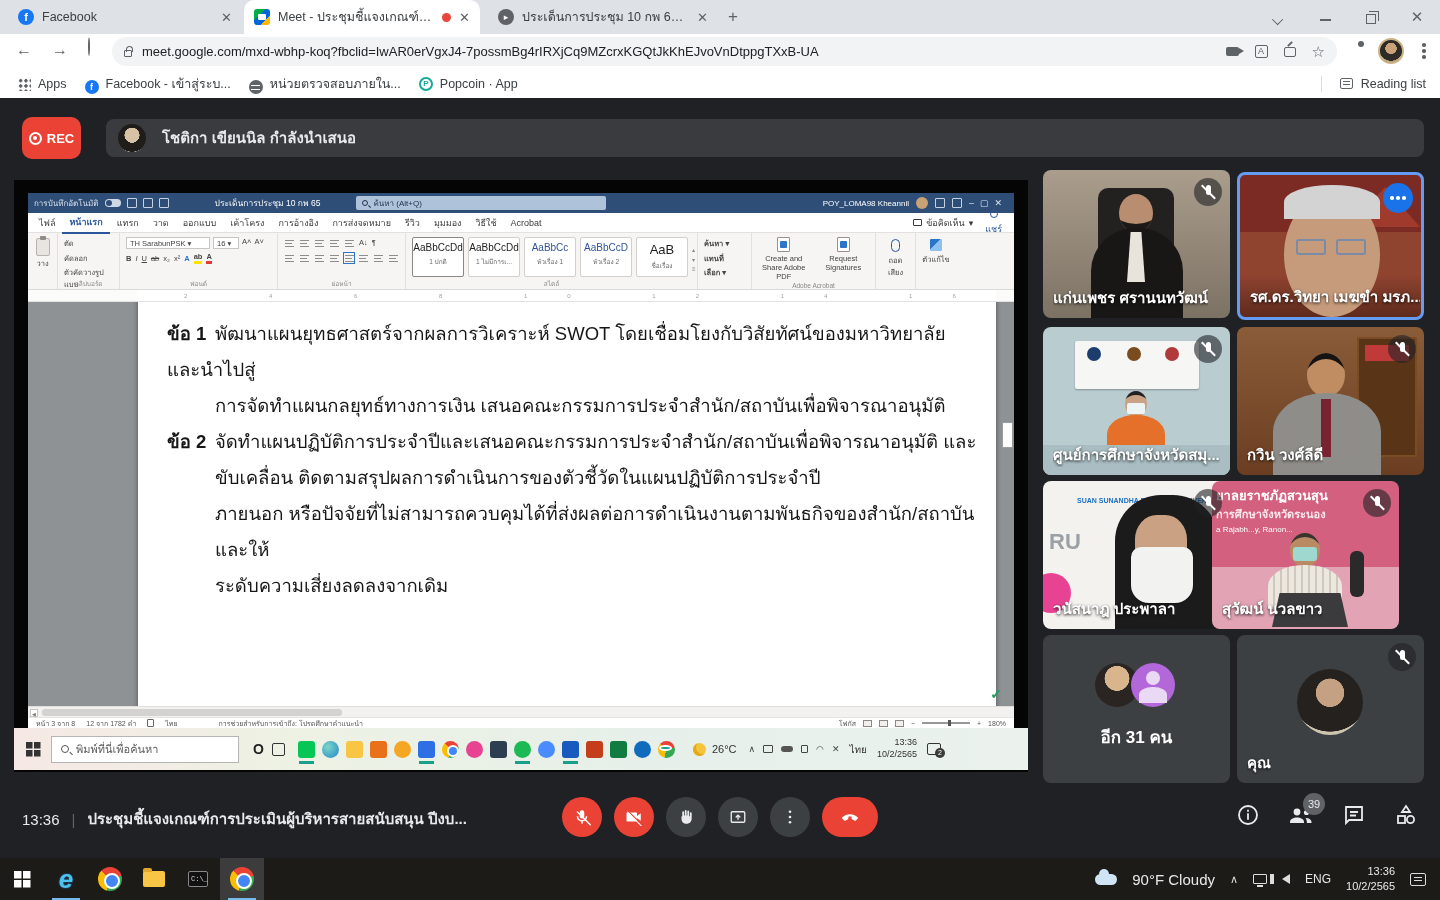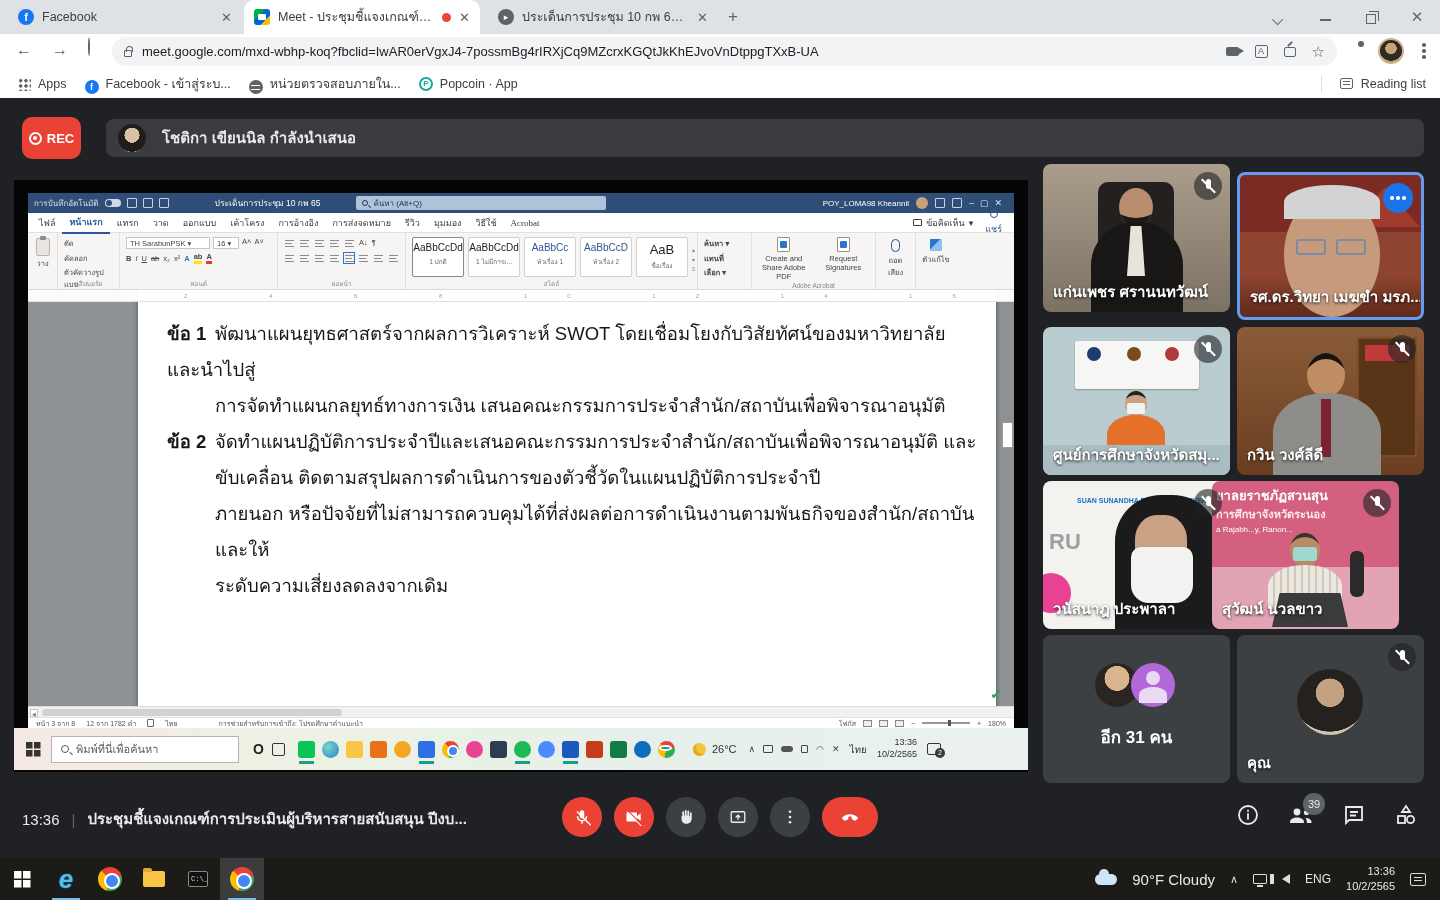--- a/index.html
+++ b/index.html
@@ -83,21 +83,21 @@
   #w-docname { margin-left:40px; font-size:8.5px; color:#fff; white-space:nowrap; }
   #w-search { margin-left:30px; width:250px; height:14px; background:#aec2da; border-radius:2px; color:#22344f;
     display:flex; align-items:center; gap:5px; padding:0 6px; font-size:8px; }
   .mini-lens { width:6px; height:6px; border:1.2px solid #22344f; border-radius:50%; position:relative; }
   .mini-lens::after { content:""; position:absolute; left:5px; top:5px; width:3px; height:1.2px; background:#22344f; transform:rotate(45deg); }
   #w-account { margin-left:auto; display:flex; align-items:center; gap:7px; color:#fff; font-size:8px; }
   .w-avatar { width:12px; height:12px; border-radius:50%; background:#c8a175; }
   .w-win { color:#d9e2ee; font-size:9px; letter-spacing:6px; }
 
   #w-tabs { height:20px; background:#fff; border-bottom:1px solid #e3e1df; display:flex; align-items:center; font-size:9px; color:#3b3a39; padding:0 4px; }
-  .w-tab { padding:3px 7px; white-space:nowrap;font-family:Liberation Serif, serif; }
+  .w-tab { padding:3px 7px; white-space:nowrap; }
   .w-tab.active { color:#2b579a; font-weight:bold; border-bottom:2px solid #2b579a; }
   #w-tab-actions { margin-left:auto; display:flex; gap:12px; align-items:center; padding-right:8px; color:#3b3a39; }
   .cmt-ic { width:9px; height:7px; border:1.2px solid #3b3a39; border-radius:1px; }
   .shr-ic { width:8px; height:8px; border:1.2px solid #2b579a; border-radius:50%; }
 
   #w-ribbon { height:57px; background:#f6f5f3; border-bottom:1px solid #dcdad8; display:flex; font-size:7.5px; color:#444; }
   .rgroup { border-right:1px solid #e2e0de; padding:4px 6px 9px 6px; position:relative; flex:none; }
   .glabel { position:absolute; bottom:0; left:0; right:0; text-align:center; font-size:6.5px; color:#8a8886; }
   .paste-ic { width:14px; height:18px; background:#e8e4e0; border:1px solid #b7b3af; border-radius:2px; margin:1px auto; position:relative; }
   .paste-ic::before { content:""; position:absolute; left:3px; top:-3px; width:6px; height:4px; background:#8f8b87; border-radius:1px; }
@@ -560,21 +560,21 @@
       <span class="s-clock">
         <div>13:36</div>
         <div>10/2/2565</div>
       </span>
       <span class="s-notif">
         <span class="badge2">2</span>
       </span>
     </div>
   </div>
 
-  <div class="tile" style="left:1043px;top:66px;background:linear-gradient(180deg,#aa9d8c,#7c7264);">
+  <div class="tile" style="left:1043px;top:72px;background:linear-gradient(180deg,#aa9d8c,#7c7264);">
     <div class="abs" style="left:55px;top:18px;width:76px;height:110px;background:#23211f;border-radius:10px;"></div>
     <div class="head" style="left:76px;top:24px;width:34px;height:38px;background:#b98d6f;box-shadow:inset 0 -26px 0 -18px #1c1a18;"></div>
     <div class="torso" style="left:48px;top:58px;width:92px;height:90px;background:#181716;"></div>
     <div class="abs" style="left:84px;top:62px;width:18px;height:50px;background:#e8e4dc;clip-path:polygon(20% 0,80% 0,100% 100%,0 100%);"></div>
     <span class="mute"></span>
     <span class="tile-name">แก่นเพชร ศรานนทวัฒน์</span>
   </div>
 
   <div class="tile speaking" style="left:1237px;top:74px;background:linear-gradient(180deg,#7c2b24 0 40%,#8f4430 40% 70%,#5e2a1c);">
     <div class="abs" style="left:110px;top:12px;width:70px;height:40px;background:#a03a2c;clip-path:polygon(0 100%,50% 0,100% 100%);"></div>

